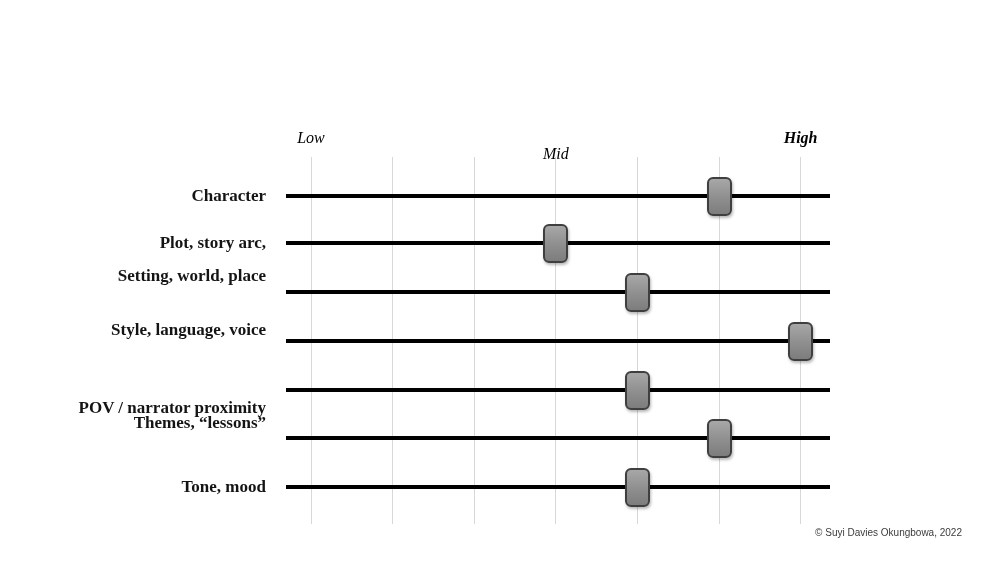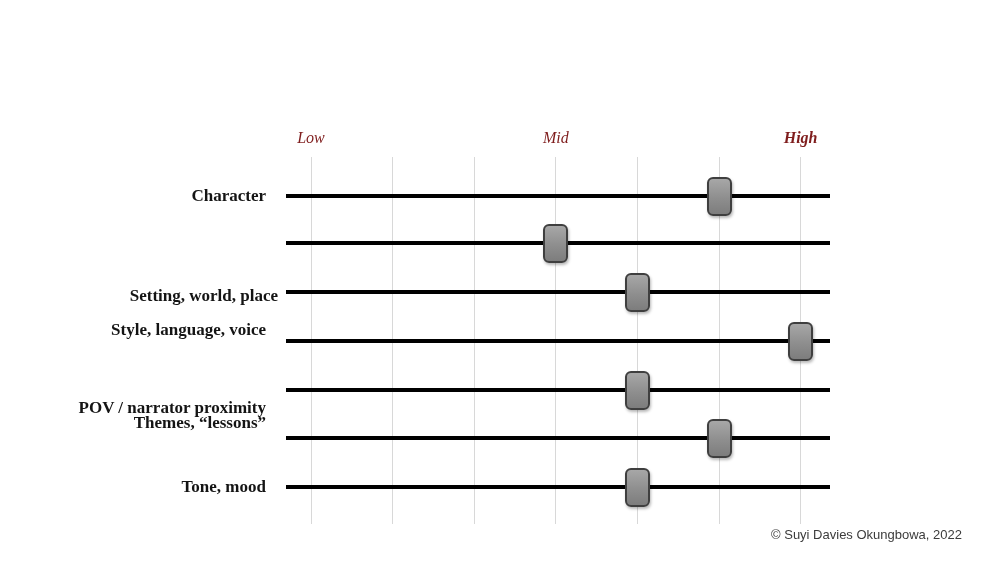--- a/index.html
+++ b/index.html
@@ -22,21 +22,21 @@
     color: #161616;
     letter-spacing: 0.5px;
   }
 
   .axis-label {
     position: absolute;
     top: 129px;
     transform: translateX(-50%);
     font-style: italic;
     font-size: 16px;
-    color: #7f1d1d;
+    color: #000000;
     white-space: nowrap;
   }
 
   .gridline {
     position: absolute;
     top: 157px;
     height: 367px;
     width: 1px;
     background: #d8d8d8;
   }
@@ -71,49 +71,50 @@
     border-radius: 6px;
     background: linear-gradient(180deg, #a7a7a7 0%, #8e8e8e 55%, #7d7d7d 100%);
     box-shadow: 1px 2px 3px rgba(0,0,0,0.28);
   }
 
   .copyright {
     position: absolute;
     top: 527px;
     right: 38px;
     font-family: "Liberation Sans", sans-serif;
-    font-size: 13px;
+    font-size: 10px;
     color: #3c3c3c;
   }
 </style>
 </head>
 <body>
 
 <div class="slide">
   <div id="chart">
       <div class="gridline" style="left: 310.5px;"></div>
       <div class="gridline" style="left: 392.1px;"></div>
       <div class="gridline" style="left: 473.7px;"></div>
       <div class="gridline" style="left: 555.3px;"></div>
       <div class="gridline" style="left: 636.9px;"></div>
       <div class="gridline" style="left: 718.5px;"></div>
       <div class="gridline" style="left: 800.1px;"></div>
       <div class="axis-label" style="left: 311px;">Low</div>
-      <div class="axis-label" style="left: 555.8px;">Mid</div>
+      <div class="axis-label" style="left: 555.8px; margin-top: 16px;">Mid</div>
       <div class="axis-label" style="left: 800.6px; font-weight: bold;">High</div>
       <div class="row-label" style="top: 196px;">
         <div>Character</div>
       </div>
       <div class="track" style="top: 194px;"></div>
       <div class="thumb" style="left: 706.5px; top: 176.5px;"></div>
       <div class="row-label" style="top: 243px;">
+        <div>Plot, story arc,</div>
       </div>
       <div class="track" style="top: 241px;"></div>
       <div class="thumb" style="left: 543.3px; top: 223.5px;"></div>
-      <div class="row-label" style="top: 296px; padding-left: 12px;">
+      <div class="row-label" style="top: 276px;">
         <div>Setting, world, place</div>
       </div>
       <div class="track" style="top: 290px;"></div>
       <div class="thumb" style="left: 624.9px; top: 272.5px;"></div>
       <div class="row-label" style="top: 330px;">
         <div>Style, language, voice</div>
       </div>
       <div class="track" style="top: 339px;"></div>
       <div class="thumb" style="left: 788.1px; top: 321.5px;"></div>
       <div class="row-label" style="top: 408px;">

